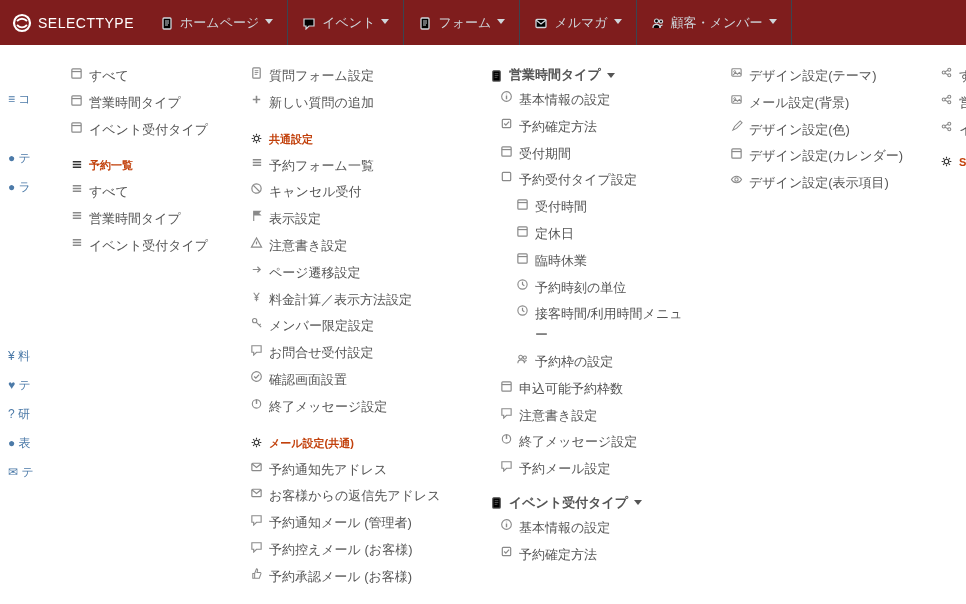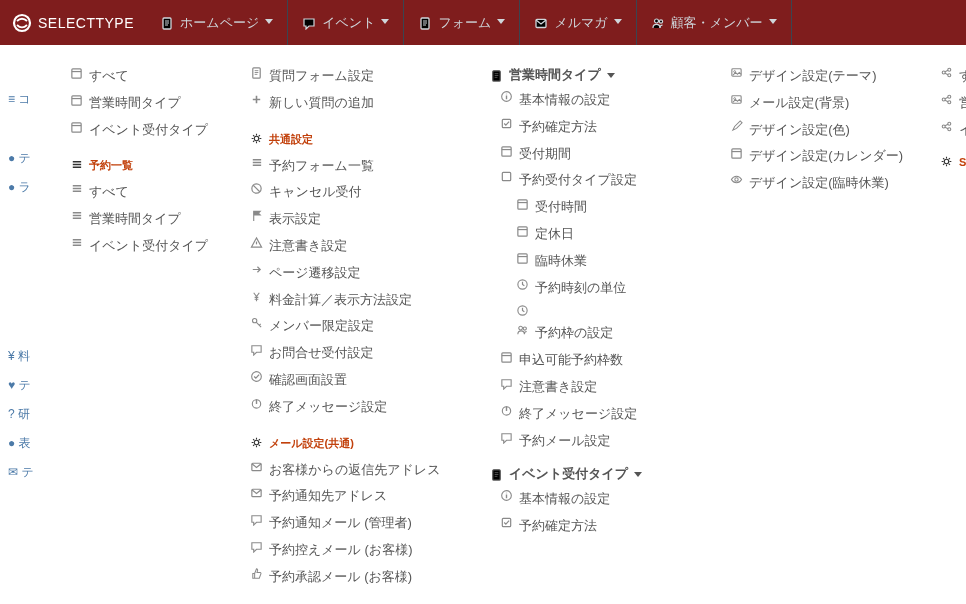--- a/index.html
+++ b/index.html
@@ -347,27 +347,27 @@
     <div class="sec-head">
         <svg viewBox="0 0 14 14">
           <use href="#i-gear" stroke="#333"></use>
         </svg>
         <span>メール設定(共通)</span>
       </div>
     <div class="mi">
         <svg viewBox="0 0 14 14">
           <use href="#i-mail"></use>
         </svg>
+        <span>予約通知先アドレス</span>
+      </div>
+    <div class="mi">
+        <svg viewBox="0 0 14 14">
+          <use href="#i-mail"></use>
+        </svg>
         <span>お客様からの返信先アドレス</span>
-      </div>
-    <div class="mi">
-        <svg viewBox="0 0 14 14">
-          <use href="#i-mail"></use>
-        </svg>
-        <span>予約通知先アドレス</span>
       </div>
     <div class="mi">
         <svg viewBox="0 0 14 14">
           <use href="#i-chat"></use>
         </svg>
         <span>予約通知メール (管理者)</span>
       </div>
     <div class="mi">
         <svg viewBox="0 0 14 14">
           <use href="#i-chat"></use>
@@ -438,20 +438,21 @@
     <div class="mi sub2">
         <svg viewBox="0 0 14 14">
           <use href="#i-clock"></use>
         </svg>
         <span>予約時刻の単位</span>
       </div>
     <div class="mi sub2">
         <svg viewBox="0 0 14 14">
           <use href="#i-clock"></use>
         </svg>
+        <span>接客時間/利用時間メニュー</span>
       </div>
     <div class="mi sub2">
         <svg viewBox="0 0 14 14">
           <use href="#i-grp"></use>
         </svg>
         <span>予約枠の設定</span>
       </div>
 
     <div class="mi sub1">
         <svg viewBox="0 0 14 14">
@@ -523,21 +524,21 @@
     <div class="mi">
         <svg viewBox="0 0 14 14">
           <use href="#i-cal"></use>
         </svg>
         <span>デザイン設定(カレンダー)</span>
       </div>
     <div class="mi">
         <svg viewBox="0 0 14 14">
           <use href="#i-eye"></use>
         </svg>
-        <span>デザイン設定(臨時休業)</span>
+        <span>デザイン設定(表示項目)</span>
       </div>
   </div>
 
   <div class="col col5">
     <div class="mi">
         <svg viewBox="0 0 14 14">
           <use href="#i-share"></use>
         </svg>
         <span>すべて</span>
       </div>

